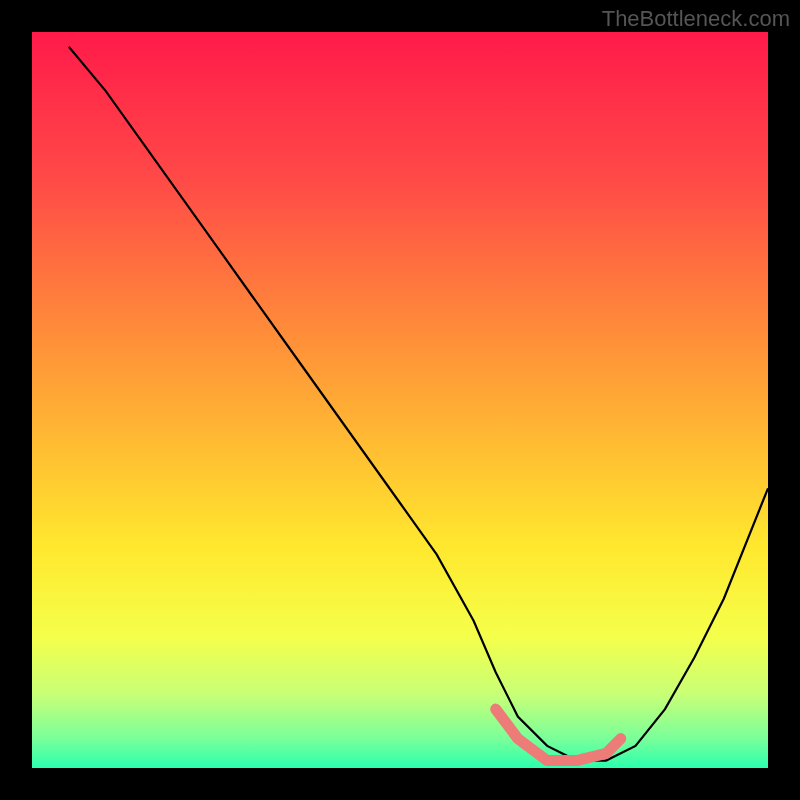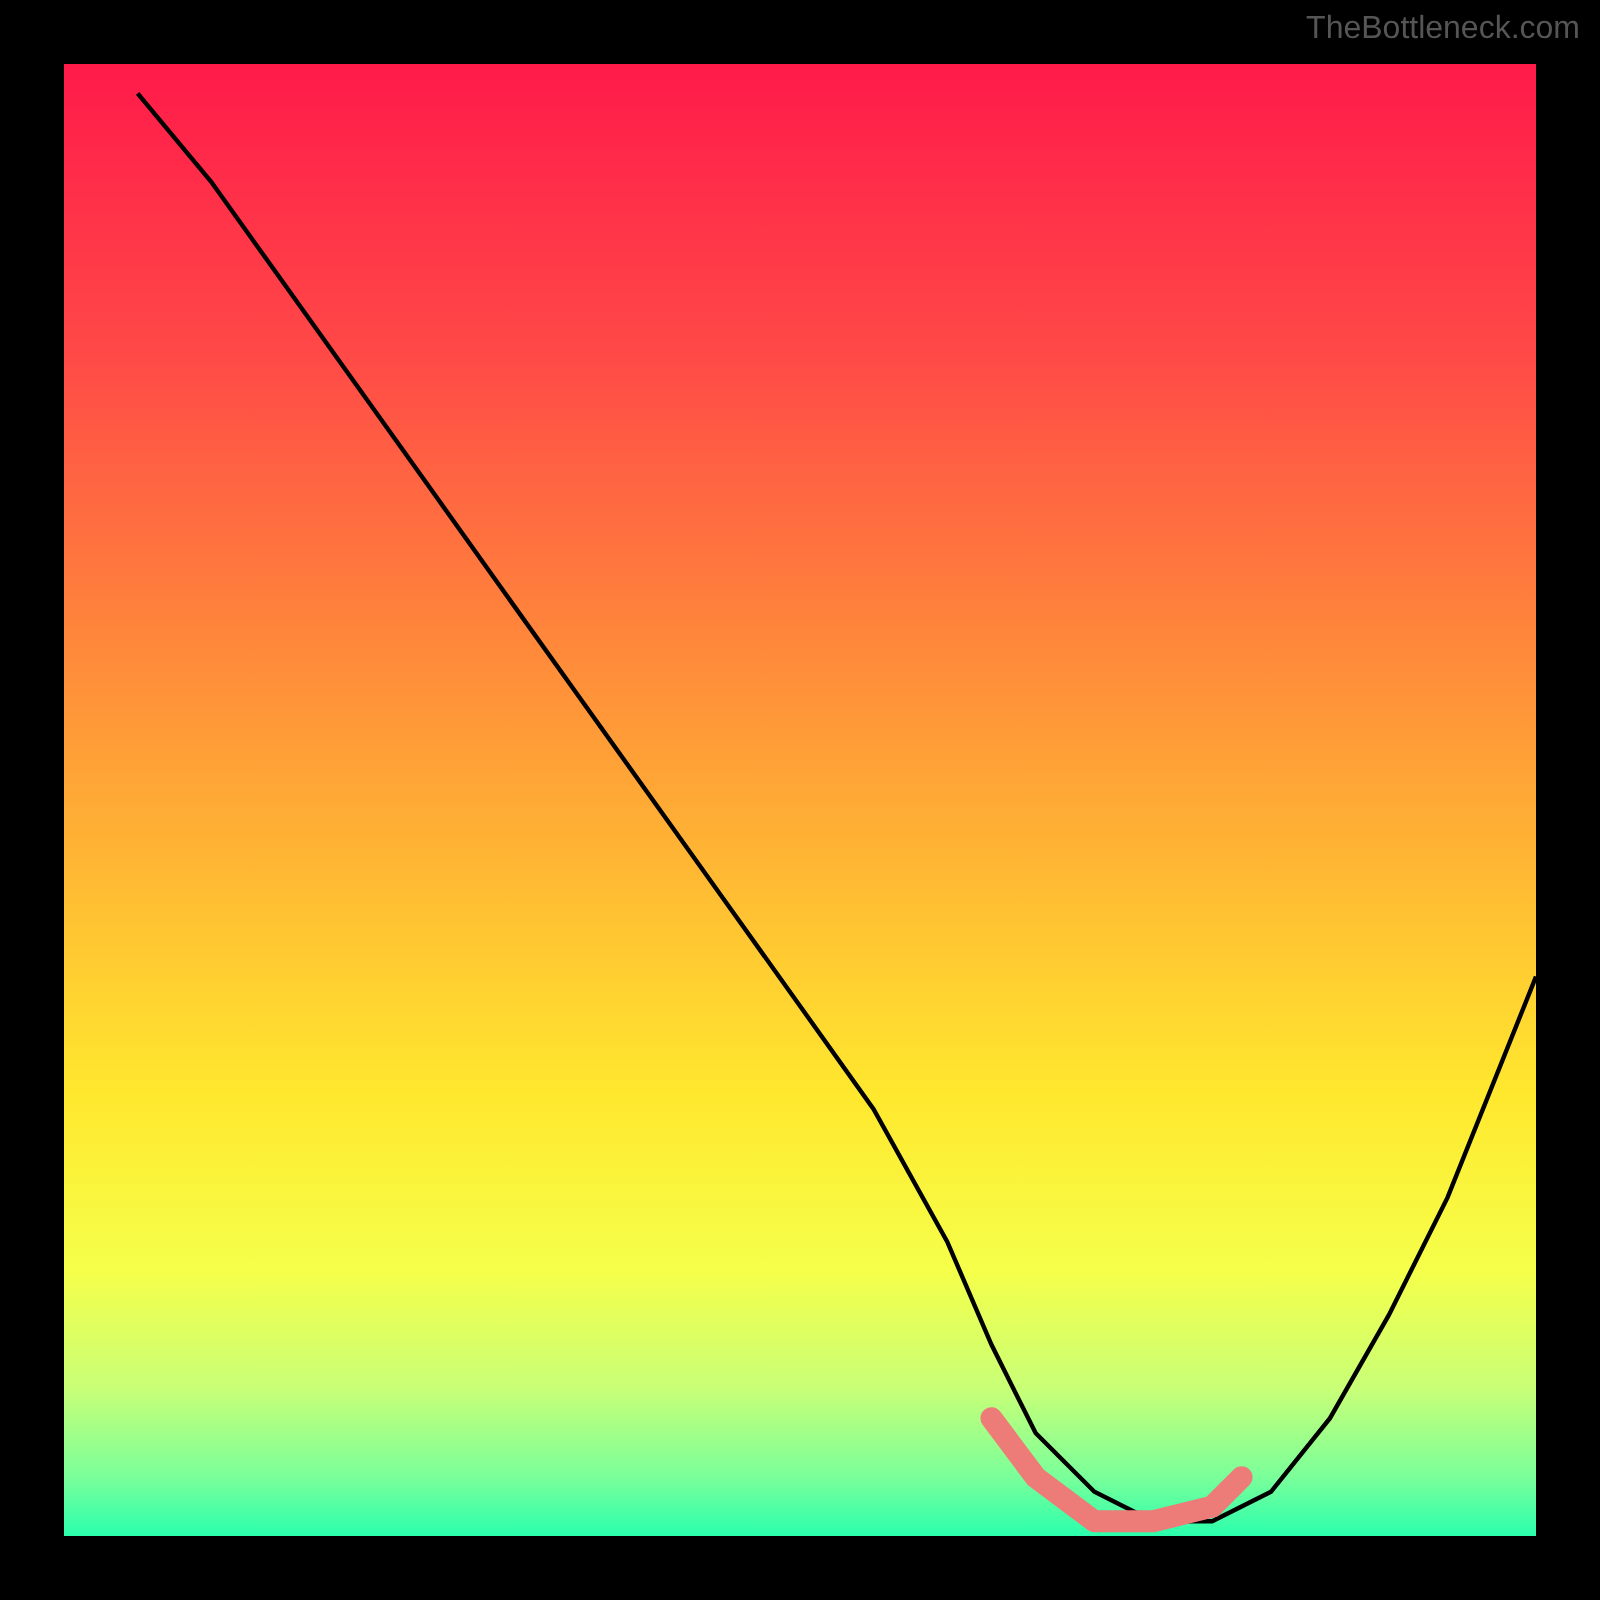--- a/index.html
+++ b/index.html
@@ -9,21 +9,21 @@
     width: 800px;
     height: 800px;
     position: relative;
     font-family: Arial, Helvetica, sans-serif;
   }
   .watermark {
     position: absolute;
     top: 6px;
     right: 10px;
     color: #555;
-    font-size: 16px;
+    font-size: 22px;
     font-weight: 500;
     z-index: 10;
     margin-left: 28px;
   }
   .plot-area {
     position: absolute;
     left: 32px;
     top: 32px;
     width: 736px;
     height: 736px;

